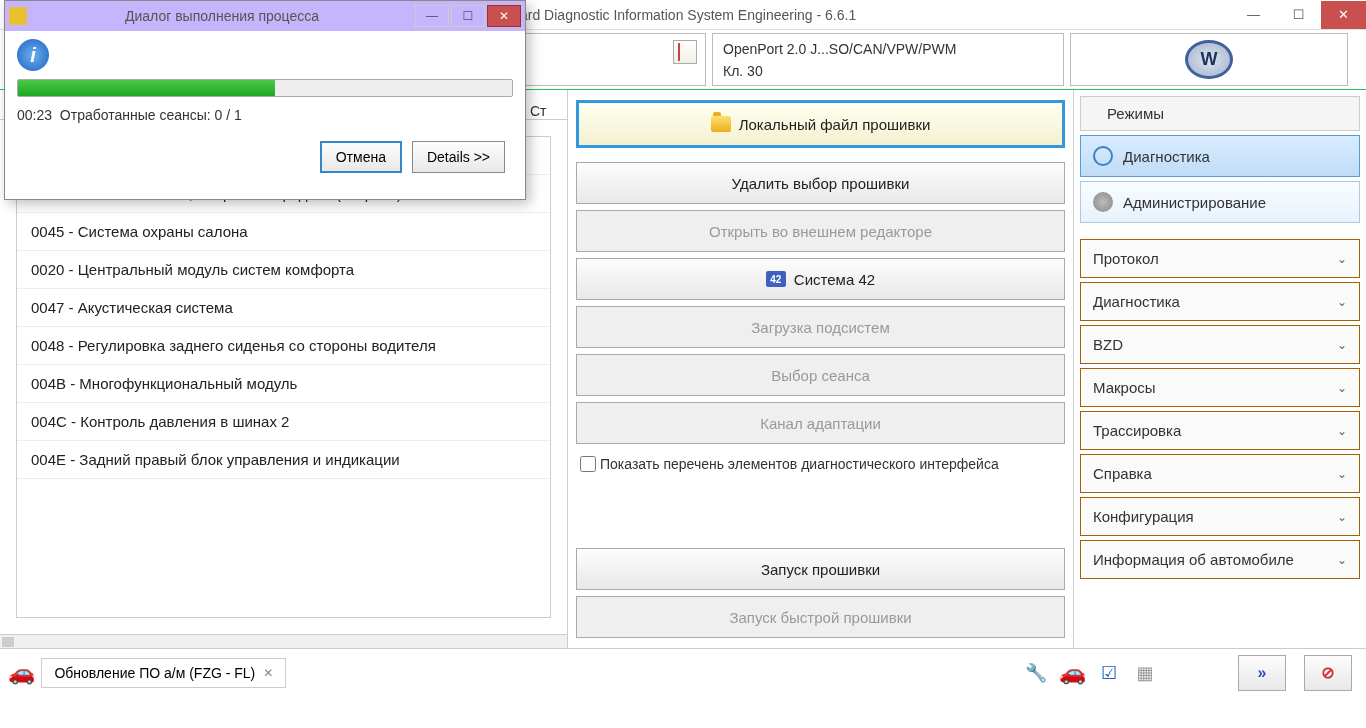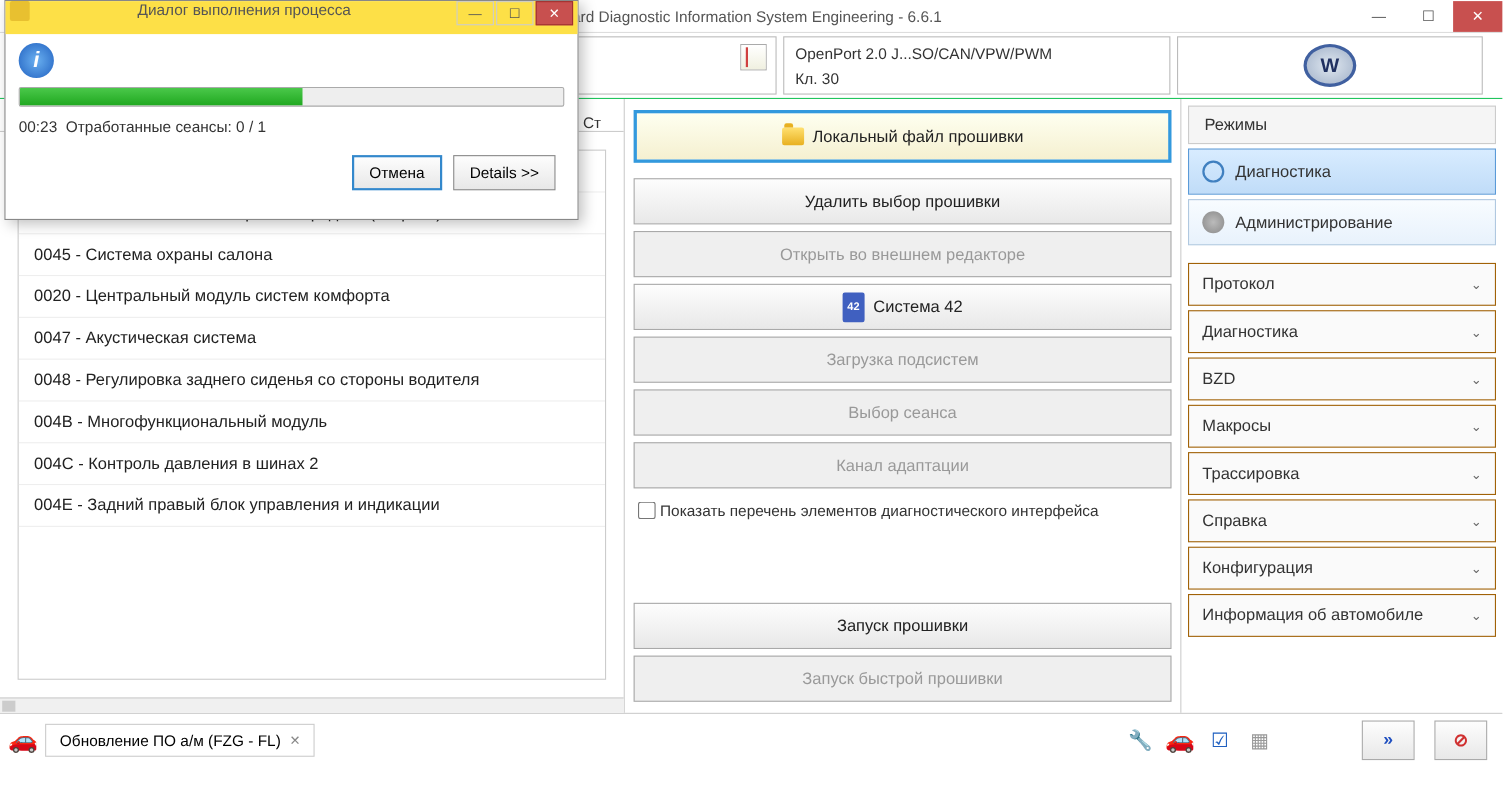--- a/index.html
+++ b/index.html
@@ -37,53 +37,53 @@
 
 
 .big-btn { height: 42px; border: 1px solid #a9a9a9; background: linear-gradient(#fdfdfd,#e8e8e8); font-size: 15px; color:#222; display:flex; align-items:center; justify-content:center; gap:8px; cursor:pointer;}
 .big-btn.highlight { border: 3px solid #3399dd; background: linear-gradient(#fefff0,#f5f0d0); margin-bottom:8px; height:48px;}
 .big-btn.disabled { color:#999; background:#efefef;}
 .checkbox-row { display:flex; align-items:center; gap:4px; font-size:14px; color:#333; padding:6px 4px;}
 .checkbox-row input { width:16px; height:16px;}
 .spacer { flex:1; }
 
 
-.section-header { background:#f5f5f5; border:1px solid #ccc; padding:8px 14px; font-size:15px; color:#333; margin-bottom:4px; display:flex; justify-content:space-between; align-items:center;}
+.section-header { background:#f5f5f5; border:1px solid #ccc; padding:8px 26px; font-size:15px; color:#333; margin-bottom:4px; display:flex; justify-content:space-between; align-items:center;}
 .mode-btn { border:1px solid #b0c8e0; background:linear-gradient(#f8fcff,#e8f2fc); padding:10px 12px; font-size:15px; color:#333; display:flex; align-items:center; gap:10px; margin-bottom:4px; cursor:pointer;}
 .mode-btn.active { background:linear-gradient(#d8ecff,#c0dcf8); border-color:#5a9ad8;}
 .collapse-item { border:1px solid #a16207; padding:10px 12px; font-size:15px; color:#333; margin-bottom:4px; display:flex; justify-content:space-between; align-items:center; cursor:pointer; background:#fafafa;}
 .chevron { font-size:12px; color:#666;}
 
 
 .bottom-bar { height: 48px; border-top: 1px solid #ccc; display:flex; align-items:center; padding:0 8px; gap:6px;}
 .tab-chip { border:1px solid #ccc; padding:6px 12px; font-size:14px; display:flex; align-items:center; gap:8px; background:#fff;}
 .tab-chip .x { color:#888; cursor:pointer; font-size:12px;}
 .toolbar-icons { margin-left:auto; display:flex; gap:6px; align-items:center;}
 .tb-icon { width:30px; height:30px; display:flex; align-items:center; justify-content:center; font-size:18px;}
 .right-tool-btn { width:48px; height:36px; border:1px solid #aaa; background:linear-gradient(#fdfdfd,#e8e8e8); display:flex; align-items:center; justify-content:center; cursor:pointer; margin:0 6px;}
 
 
 .dialog { position:absolute; left:4px; top:0; width:522px; height:200px; background:#fff; border:1px solid #888; box-shadow:4px 4px 12px rgba(0,0,0,0.25); z-index:100;}
-.dialog-titlebar { height:30px; display:flex; padding:0 4px; background:#fde047;}
+.dialog-titlebar { height:30px; display:flex; align-items:center; padding:0 4px; background:#c4b5fd;}
 .dialog-titlebar .dicon { width:18px; height:18px; margin-right:4px;}
 .dialog-titlebar .dtitle { flex:1; text-align:center; font-size:14px; color:#555;}
 .dialog-titlebar .win-btn { width:34px; height:22px; border:1px solid #ccc; margin-left:2px; font-size:12px;}
 .dialog-titlebar .win-btn.close { background:#c8504f; color:#fff; border-color:#a03030;}
 .dialog-body { padding:8px 12px;}
 .info-icon { width:32px; height:32px; border-radius:50%; background:radial-gradient(#6ab0f0,#2060c0); color:#fff; font-weight:bold; font-size:20px; display:flex; align-items:center; justify-content:center; font-style:italic; margin-bottom:8px;}
 .progress-outer { height:18px; border:1px solid #aaa; background:#eee; border-radius:2px; overflow:hidden; margin-bottom:10px;}
 .progress-inner { height:100%; background:linear-gradient(#4ac84a,#20a820); width:52%;}
 .dialog-status { font-size:14px; color:#333; margin-bottom:18px;}
 .dialog-buttons { display:flex; justify-content:flex-end; gap:10px; padding-right:8px;}
 .dlg-btn { padding:6px 14px; border:1px solid #888; background:linear-gradient(#fdfdfd,#e8e8e8); font-size:14px; cursor:pointer;}
 .dlg-btn.primary { border:2px solid #3388cc;}
 
 .folder-icon { width:20px; height:16px; background:linear-gradient(#ffe070,#e8b020); border-radius:2px; position:relative;}
 .folder-icon::before { content:""; position:absolute; top:-4px; left:2px; width:8px; height:4px; background:#e8b020; border-radius:2px 2px 0 0;}
-.sys42-icon { width:20px; height:27px; background:#4060c0; color:#fff; font-size:10px; font-weight:bold; display:flex; align-items:center; justify-content:center; border-radius:2px;}
+.sys42-icon { width:20px; height:16px; background:#4060c0; color:#fff; font-size:10px; font-weight:bold; display:flex; align-items:center; justify-content:center; border-radius:2px;}
 .car-icon { color:#d04040; font-size:22px;}
 .gear-small { width:20px; height:20px; border-radius:50%; background:radial-gradient(#bbb,#888);}
 .stetho { width:20px; height:20px; border-radius:50%; border:2px solid #4080c0; position:relative;}
 .vw-logo { width:48px; height:48px; border-radius:50%; background:radial-gradient(#e0e8f0,#a0b0c8); border:3px solid #4060a0; display:flex; align-items:center; justify-content:center; color:#203060; font-weight:bold; font-size:18px;}
 .notepad-inner{width:100%;height:100%;background:linear-gradient(#fff,#f0f0e0);position:relative;}
 .notepad-inner::after{content:"";position:absolute;top:2px;bottom:2px;left:4px;width:2px;background:#d04040;}
 </style>
 </head>
 <body>
 

